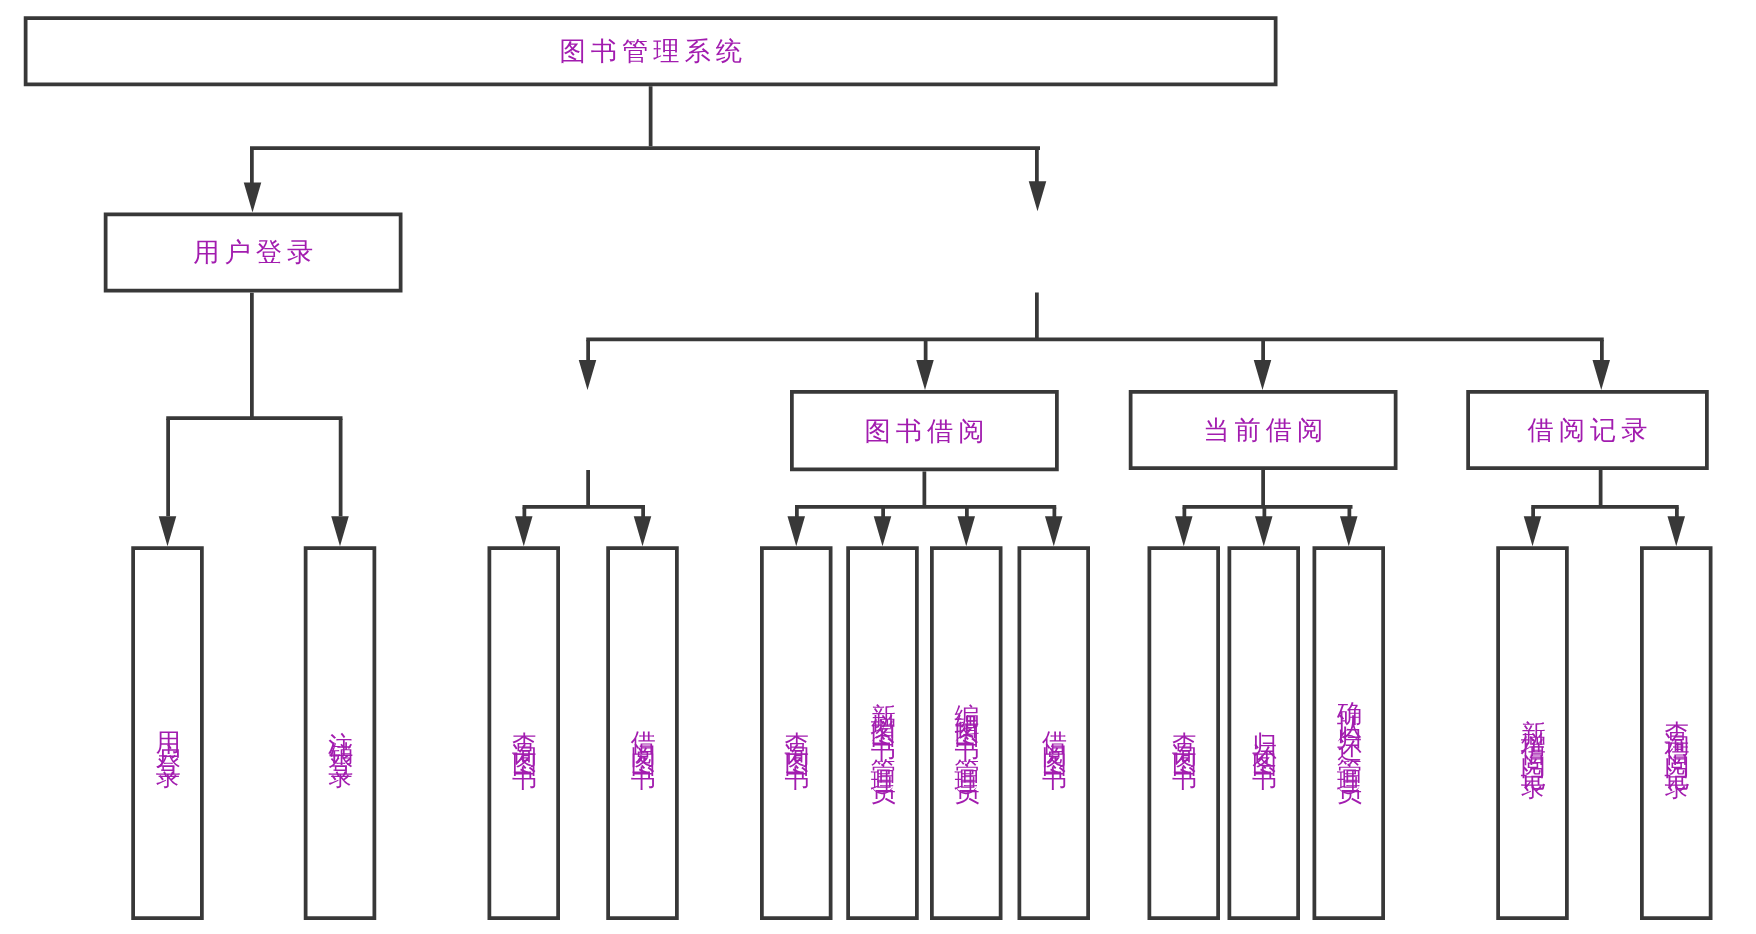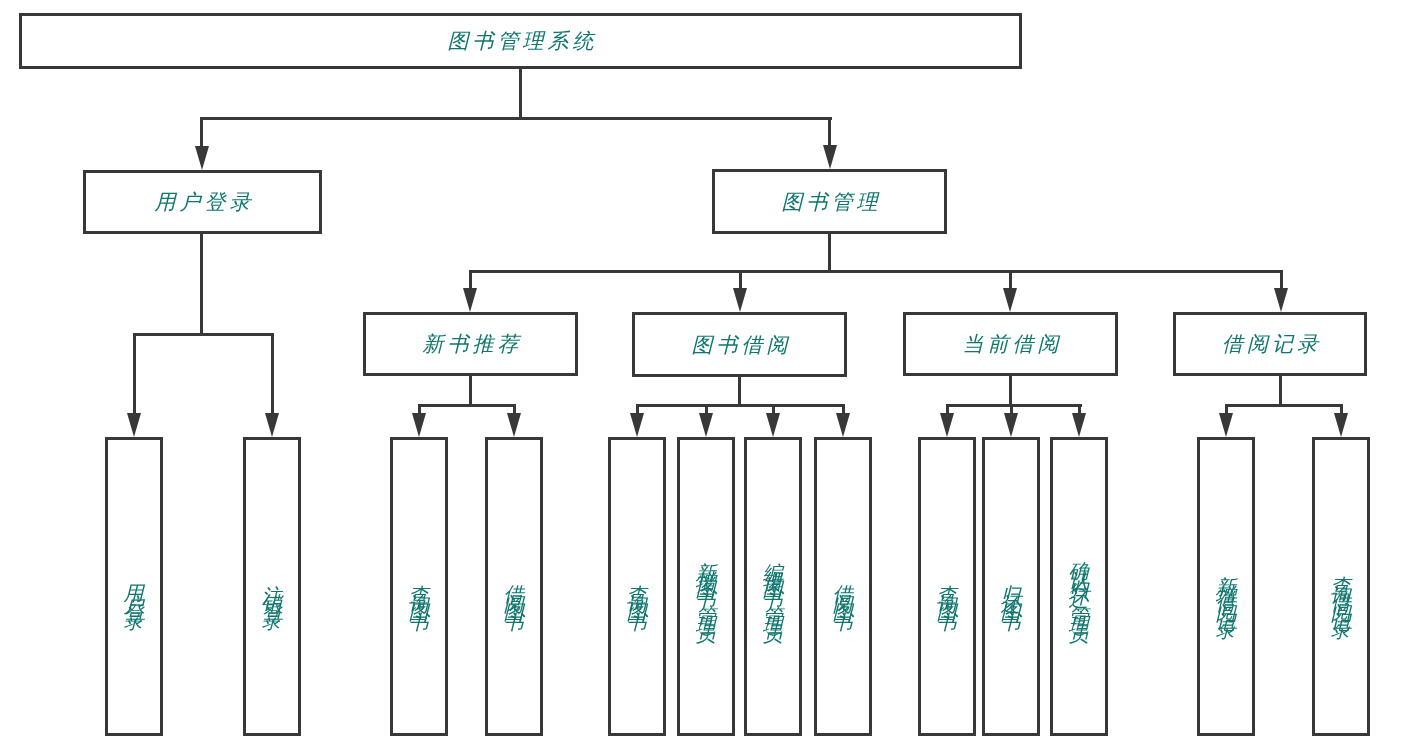--- a/index.html
+++ b/index.html
@@ -3,21 +3,21 @@
 <meta charset="utf-8">
 <style>
   html,body { margin:0; padding:0; background:#ffffff; }
   .canvas {
     position:relative; width:1405px; height:747px; background:#ffffff;
     font-family:"Liberation Sans","DejaVu Sans",sans-serif; overflow:hidden;
   }
   .box {
     position:absolute; background:#ffffff; border:3px solid #383838;
     box-sizing:border-box; display:flex; align-items:center; justify-content:center;
-    color:#0f766e; z-index:2;font-style:italic;
+    color:#a21caf; z-index:2;
   }
   .hdr-label { font-size:21px; letter-spacing:4px; text-indent:4px; white-space:nowrap; }
   .leaf { width:58px; height:299px; }
   .leaf-label {
     writing-mode:vertical-rl; text-orientation:mixed;
     font-size:20px; letter-spacing:9px; line-height:1; white-space:nowrap;
   }
   .line { position:absolute; background:#383838; z-index:1; }
   .arrow {
     position:absolute; width:0; height:0; z-index:1;
@@ -42,45 +42,39 @@
   <div class="line" style="left:519px;top:67px;width:3px;height:50px"></div>
   <div class="line" style="left:200px;top:117px;width:632px;height:3px"></div>
   <div class="line" style="left:200px;top:119px;width:3px;height:28px"></div>
   <div class="arrow" style="left:195px;top:146px"></div>
   <div class="line" style="left:828px;top:119px;width:3px;height:27px"></div>
   <div class="arrow" style="left:823px;top:145px"></div>
 
   <div class="box" style="left:83px;top:170px;width:239px;height:64px">
     <span class="hdr-label">用户登录</span>
   </div>
-  <div class="box" style="left:712px;top:169px;width:235px;height:65px">
-    <span class="hdr-label">图书管理</span>
-  </div>
 
   <div class="line" style="left:200px;top:234px;width:3px;height:101px"></div>
   <div class="line" style="left:133px;top:333px;width:141px;height:3px"></div>
   <div class="line" style="left:133px;top:335px;width:3px;height:78px"></div>
   <div class="arrow" style="left:127px;top:413px"></div>
   <div class="line" style="left:271px;top:335px;width:3px;height:78px"></div>
   <div class="arrow" style="left:265px;top:413px"></div>
 
   <div class="line" style="left:828px;top:234px;width:3px;height:38px"></div>
   <div class="line" style="left:469px;top:270px;width:814px;height:3px"></div>
   <div class="line" style="left:469px;top:272px;width:3px;height:18px"></div>
   <div class="arrow" style="left:463px;top:288px"></div>
   <div class="line" style="left:739px;top:272px;width:3px;height:18px"></div>
   <div class="arrow" style="left:733px;top:288px"></div>
   <div class="line" style="left:1009px;top:272px;width:3px;height:18px"></div>
   <div class="arrow" style="left:1003px;top:288px"></div>
   <div class="line" style="left:1280px;top:272px;width:3px;height:18px"></div>
   <div class="arrow" style="left:1274px;top:288px"></div>
 
-  <div class="box" style="left:363px;top:312px;width:215px;height:64px">
-    <span class="hdr-label">新书推荐</span>
-  </div>
   <div class="box" style="left:903px;top:312px;width:215px;height:64px">
     <span class="hdr-label">当前借阅</span>
   </div>
   <div class="box" style="left:632px;top:312px;width:215px;height:65px">
     <span class="hdr-label">图书借阅</span>
   </div>
   <div class="box" style="left:1173px;top:312px;width:194px;height:64px">
     <span class="hdr-label">借阅记录</span>
   </div>
 

